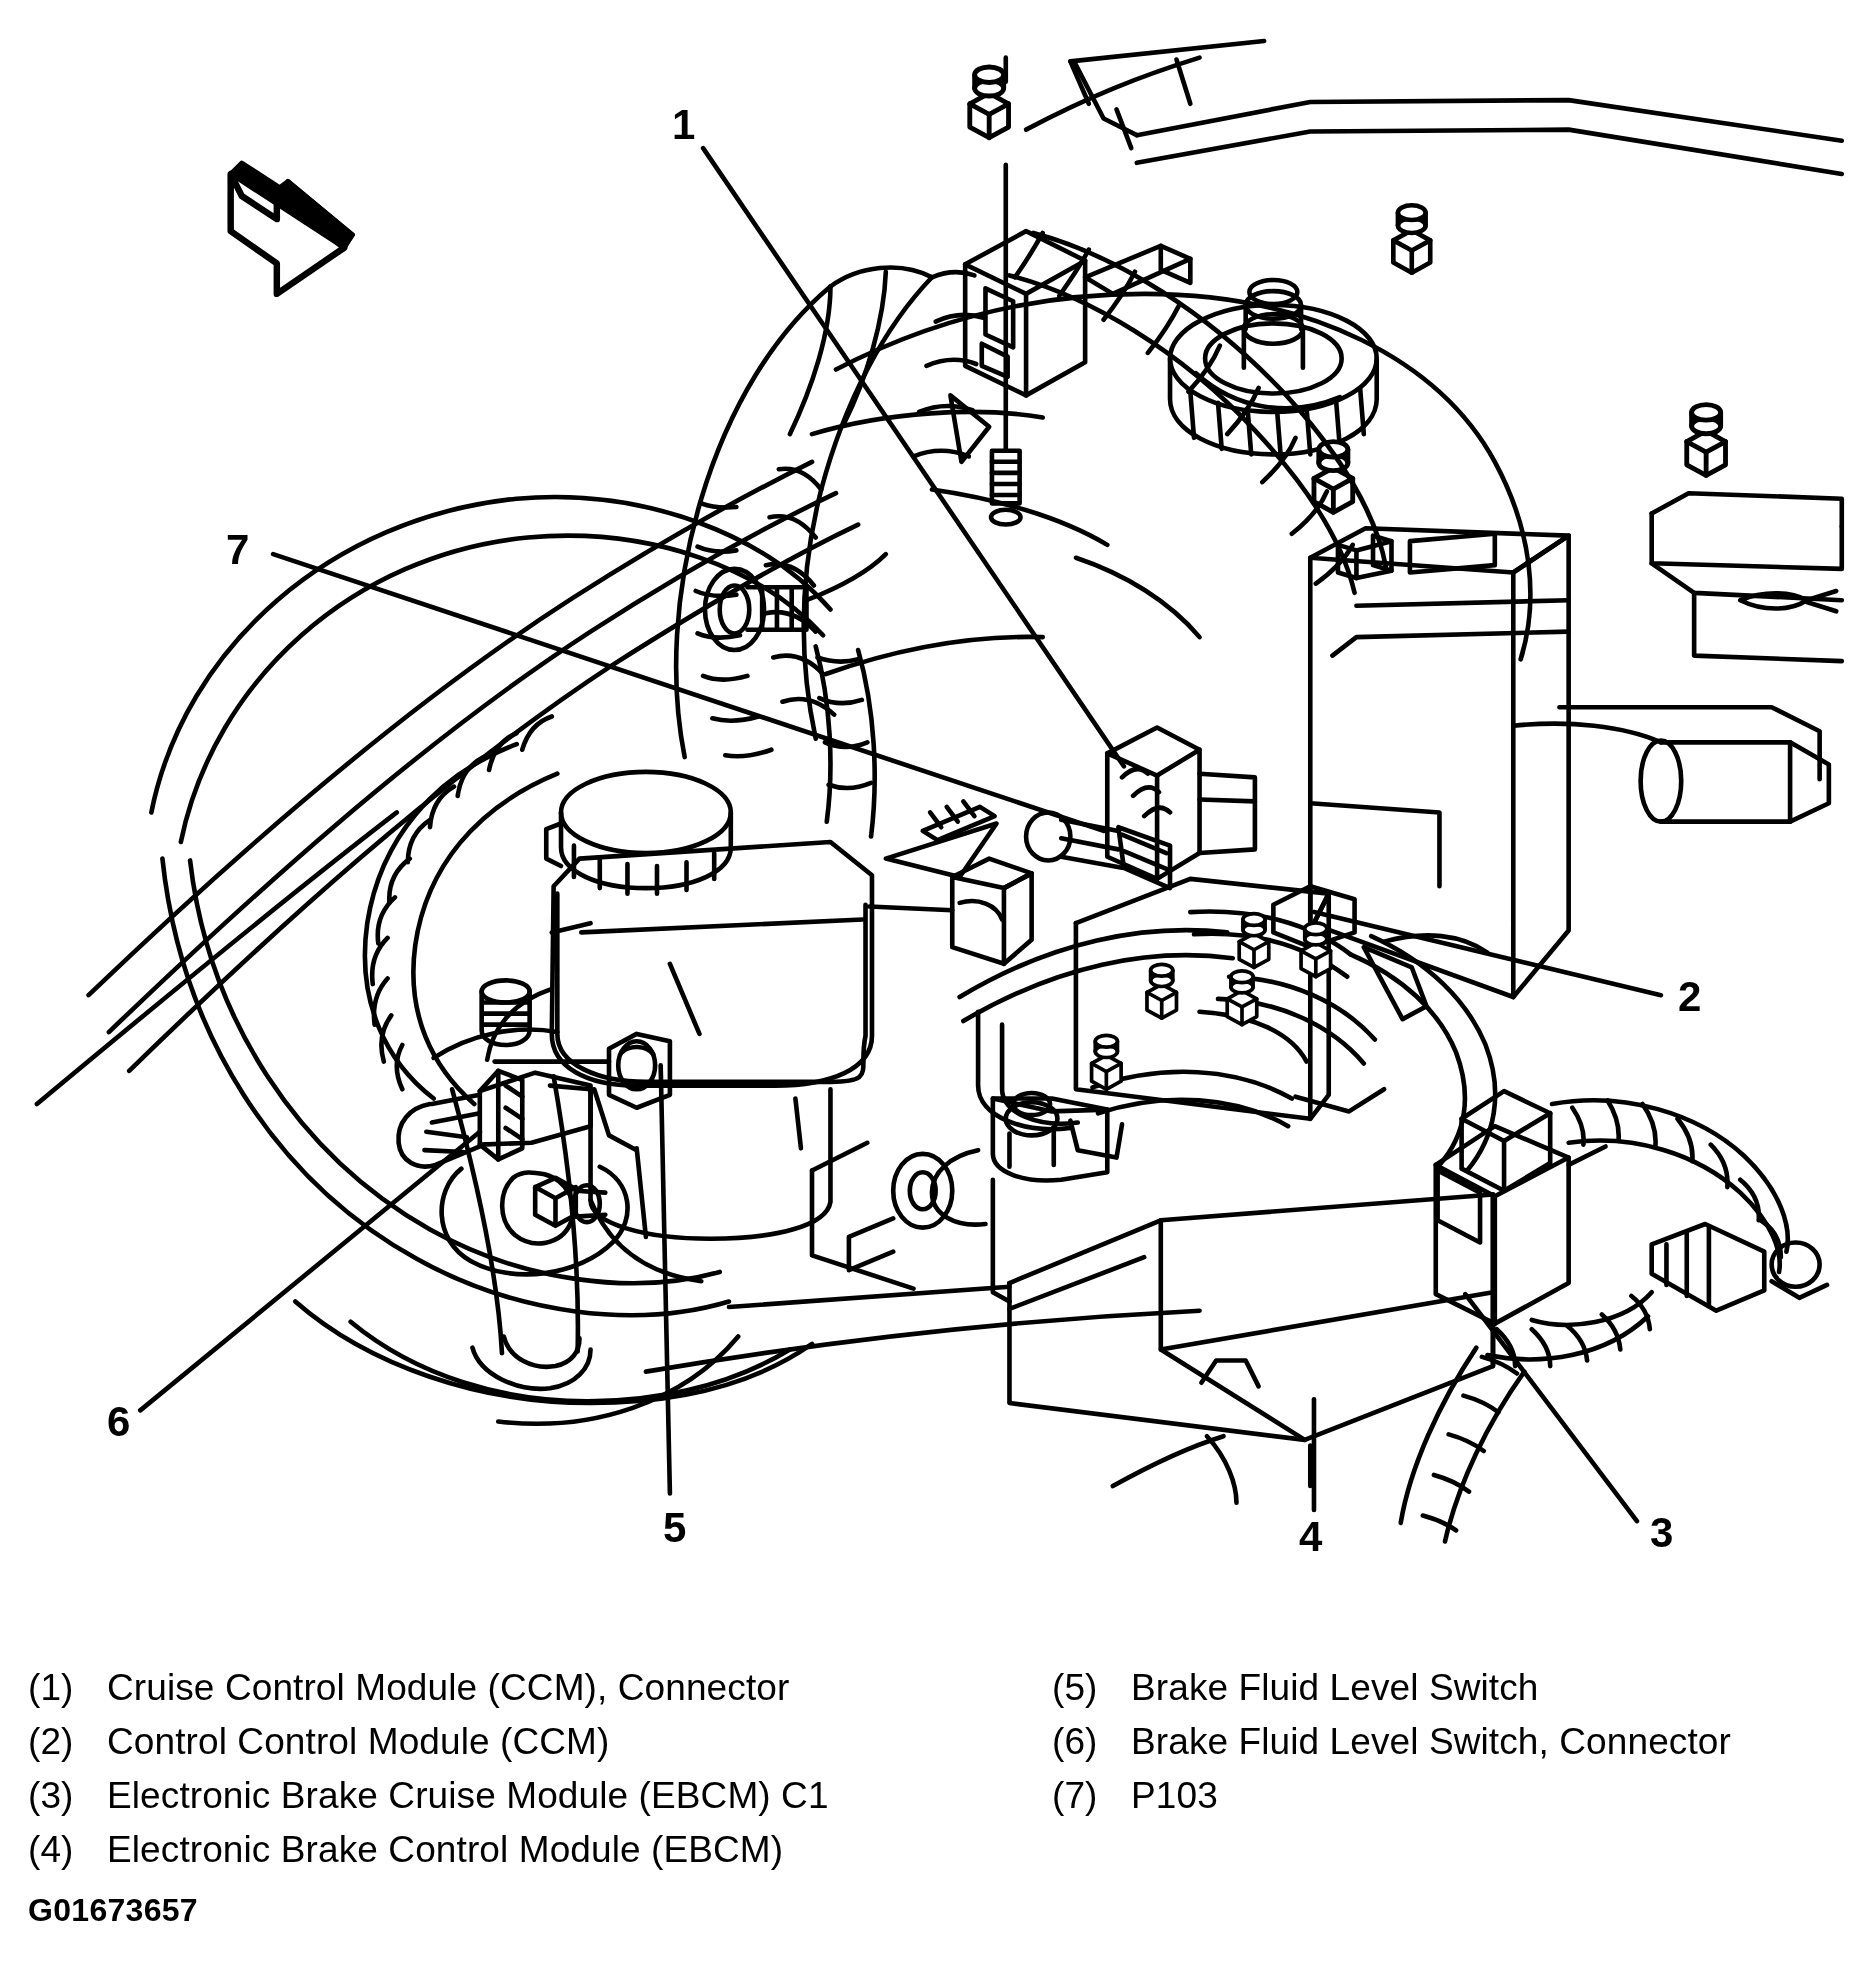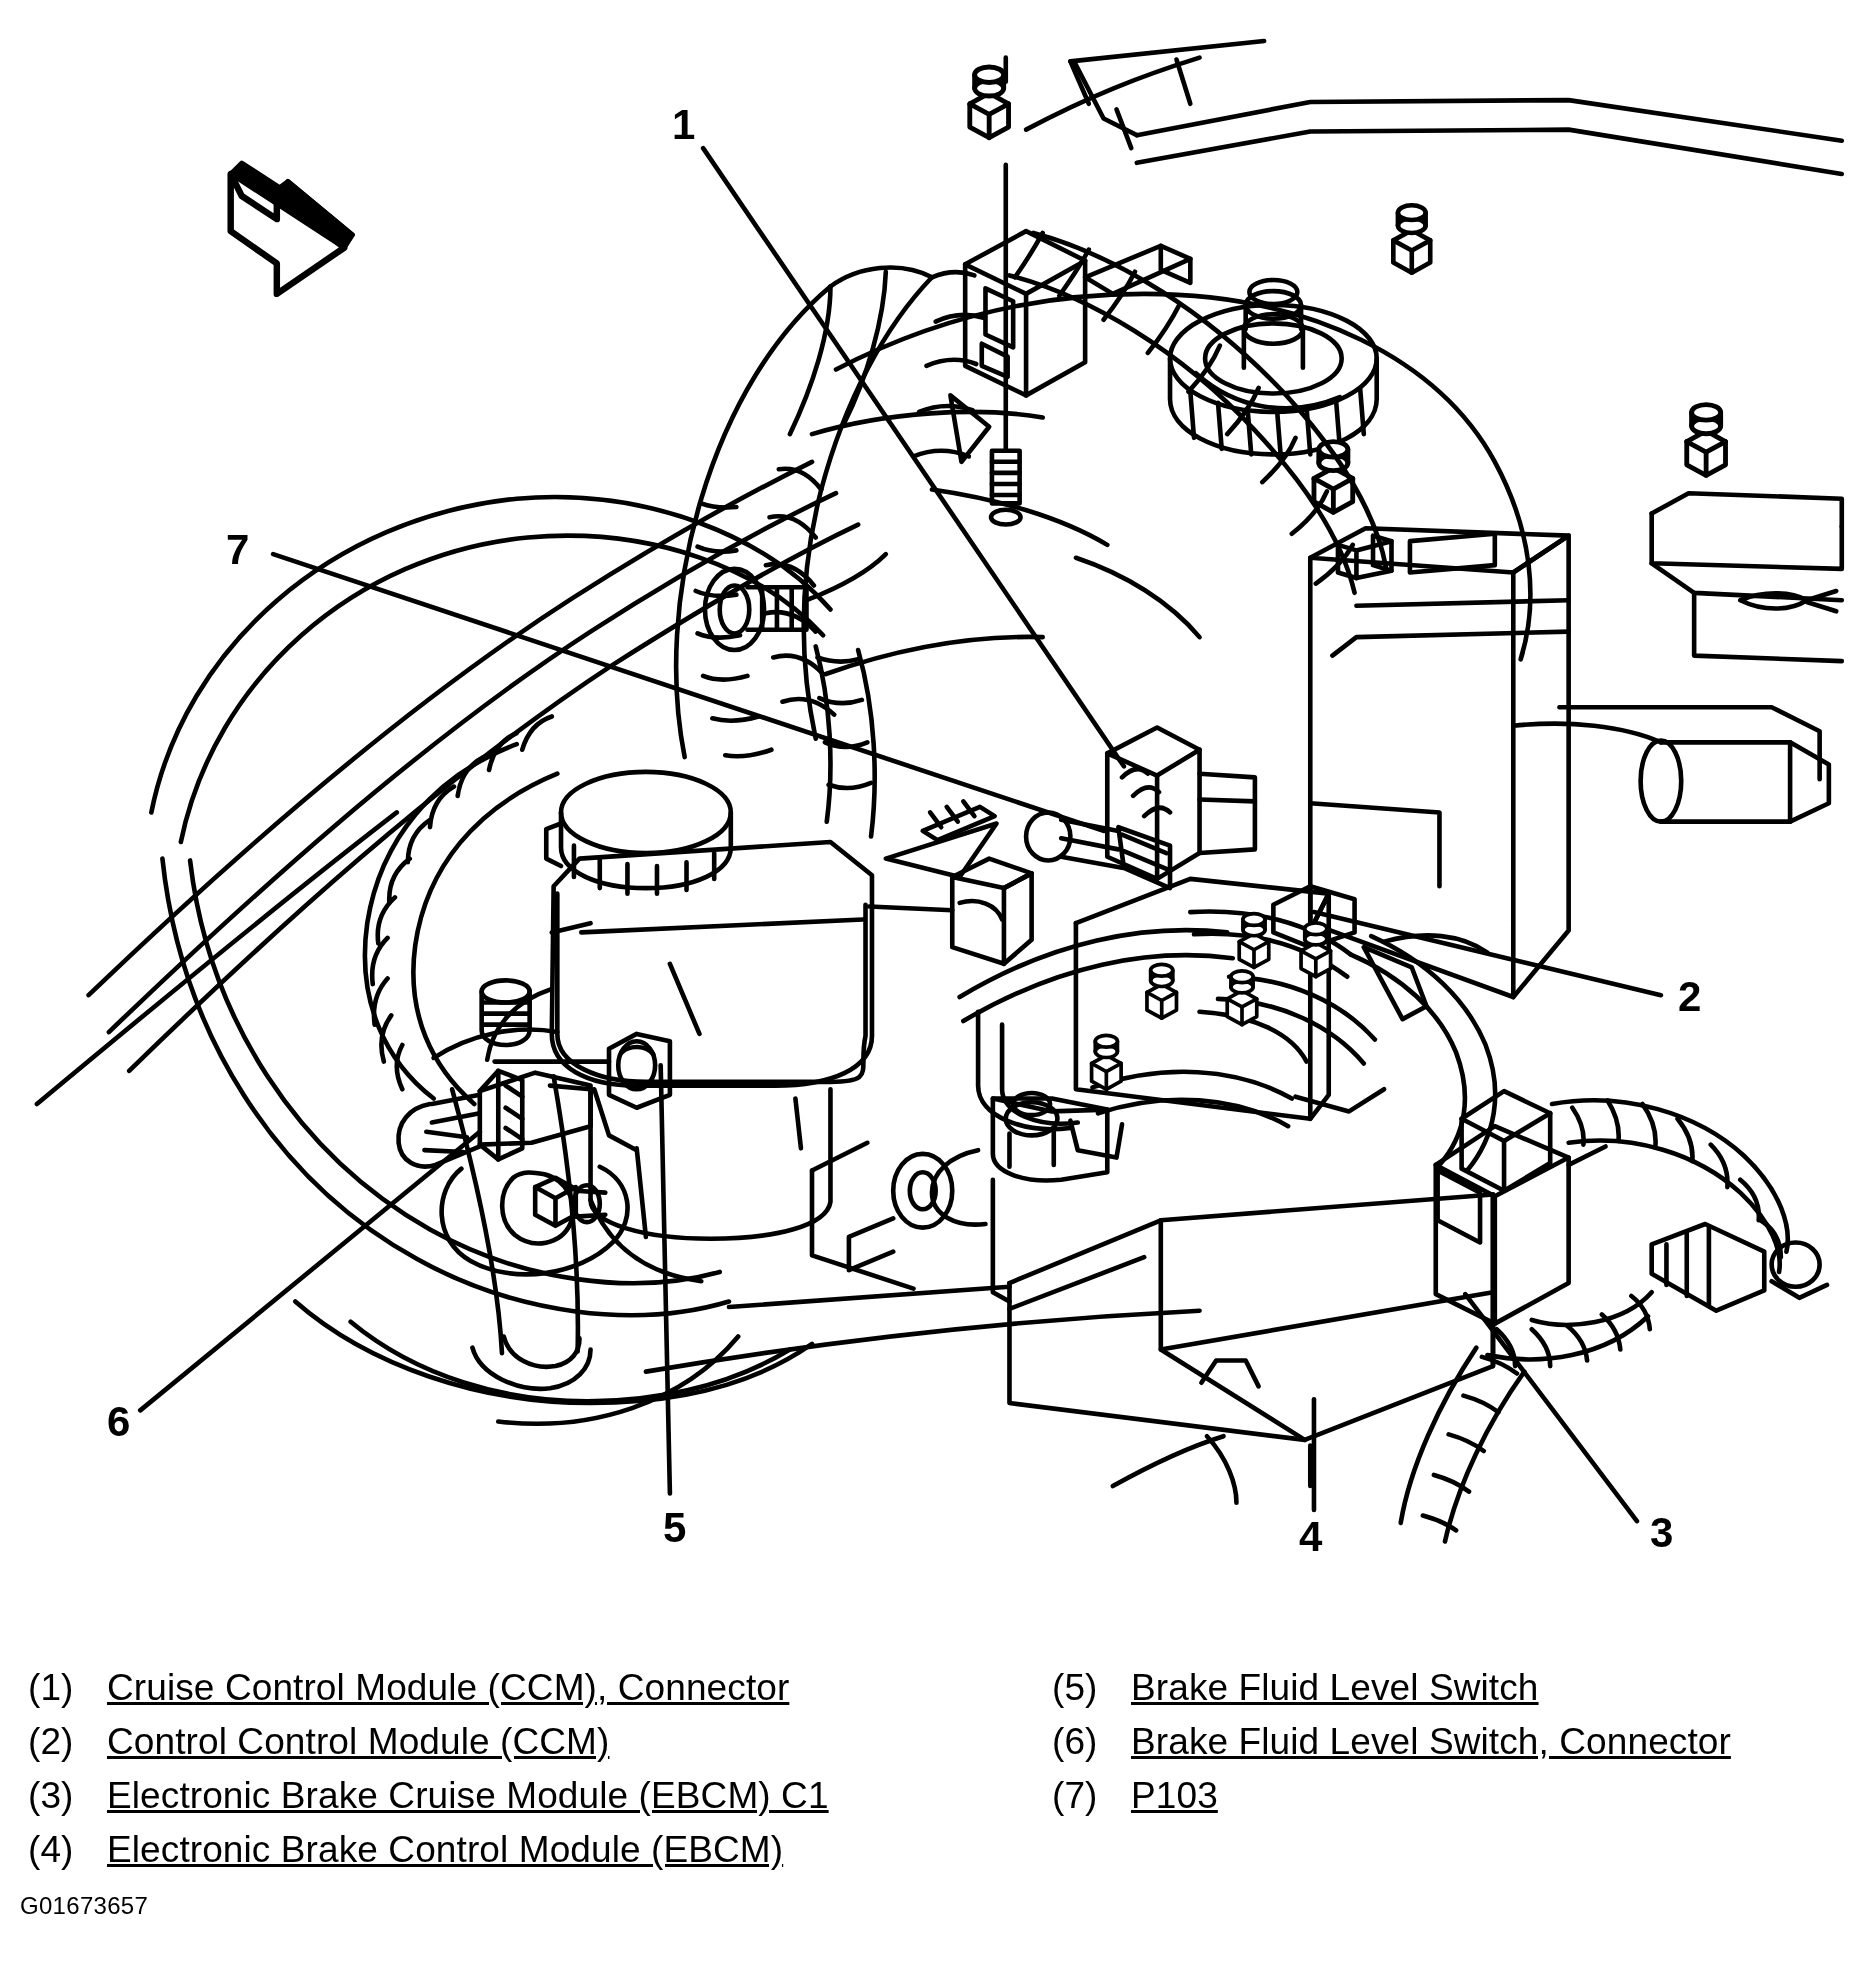--- a/index.html
+++ b/index.html
@@ -5,22 +5,22 @@
   html,body{margin:0;padding:0;background:#ffffff;}
   body{width:1851px;height:1982px;font-family:"Liberation Sans",sans-serif;color:#000;}
   #page{position:relative;width:1851px;height:1982px;background:#fff;overflow:hidden;}
   #artwork{position:absolute;left:0;top:0;width:1851px;height:1982px;}
   .legend{position:absolute;left:0;top:1661px;width:1851px;}
   .legend-col{position:absolute;top:0;}
   .legend-col.left{left:28px;width:904px;}
   .legend-col.right{left:1052px;width:794px;}
   .legend-row{display:flex;align-items:flex-start;height:54px;line-height:54px;font-size:37px;letter-spacing:0.1px;}
   .legend-num{width:79px;flex:0 0 79px;}
-  .legend-text{flex:1 1 auto;white-space:nowrap;text-decoration:underline;}
-  .figcode{position:absolute;left:20px;top:1892px;font-size:24px;letter-spacing:0.3px;}
+  .legend-text{flex:1 1 auto;white-space:nowrap;}
+  .figcode{position:absolute;left:28px;top:1892px;font-size:32px;letter-spacing:0.3px;font-weight:bold;}
   .callout{position:absolute;font-size:42px;font-weight:700;line-height:1;}
 </style>
 </head>
 <body>
 
 <div id="page">
 
   <svg id="artwork" viewBox="0 0 2006 2147" xmlns="http://www.w3.org/2000/svg">
     <defs>
       <g id="hexnut">

